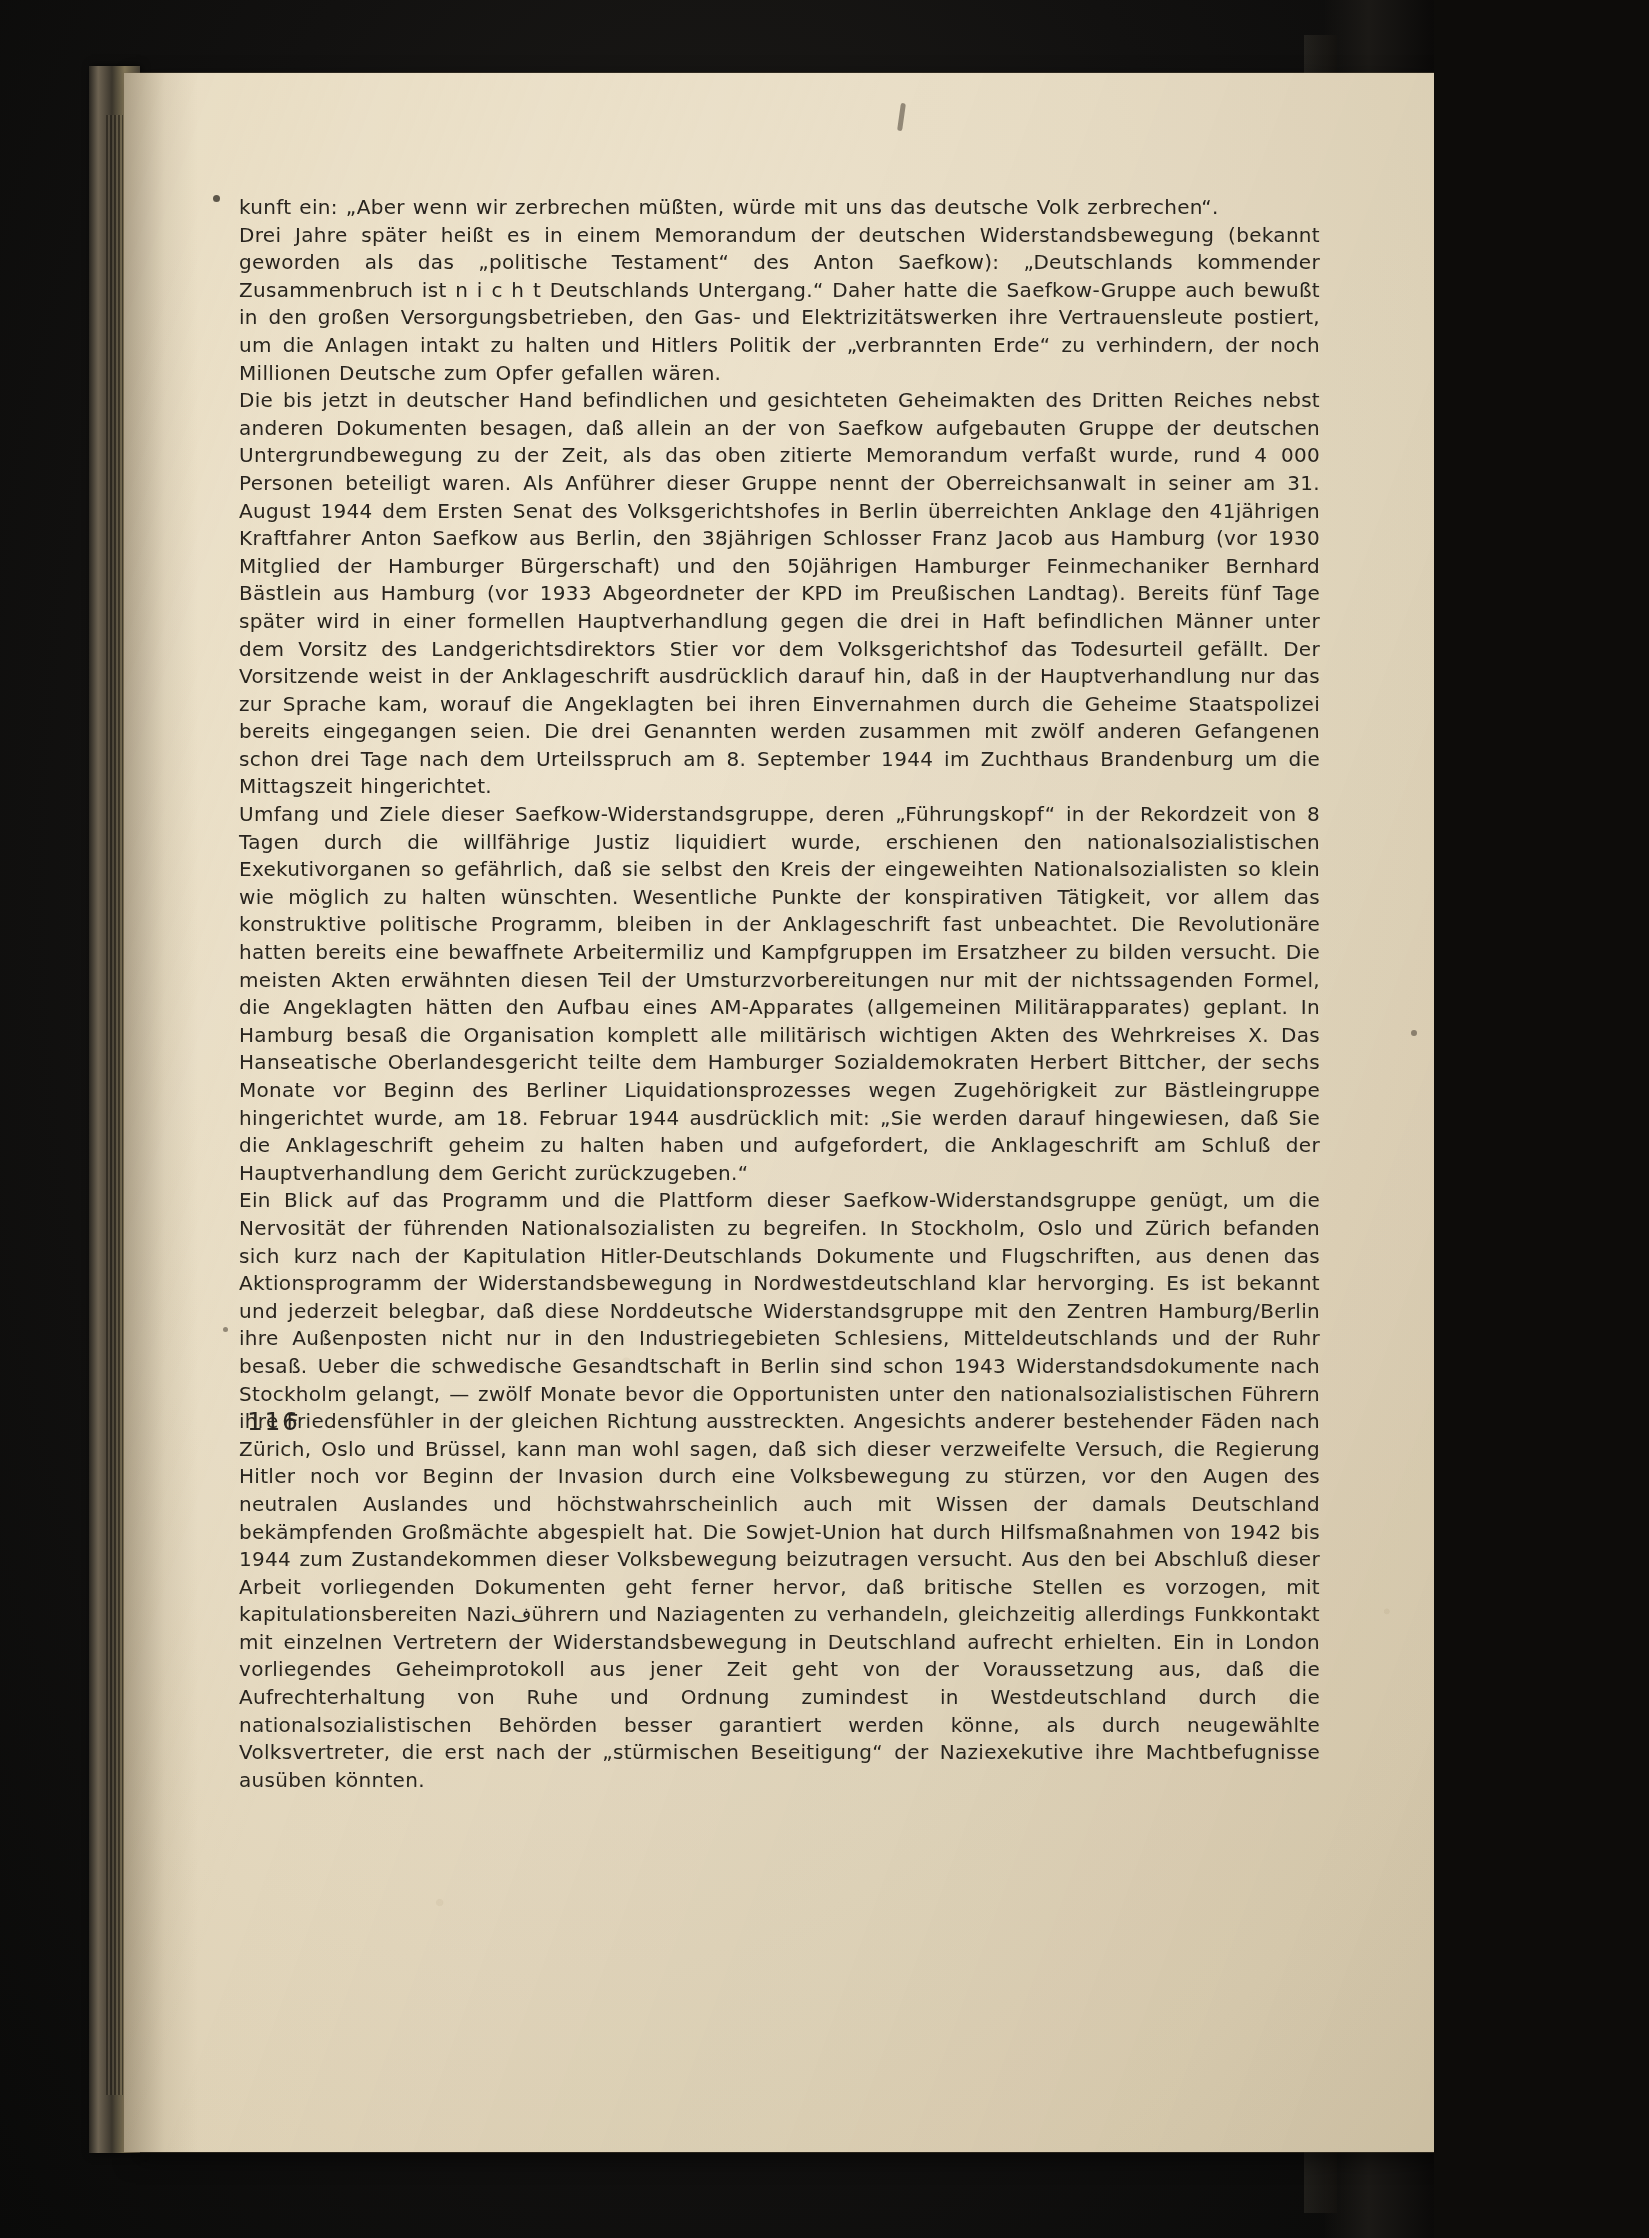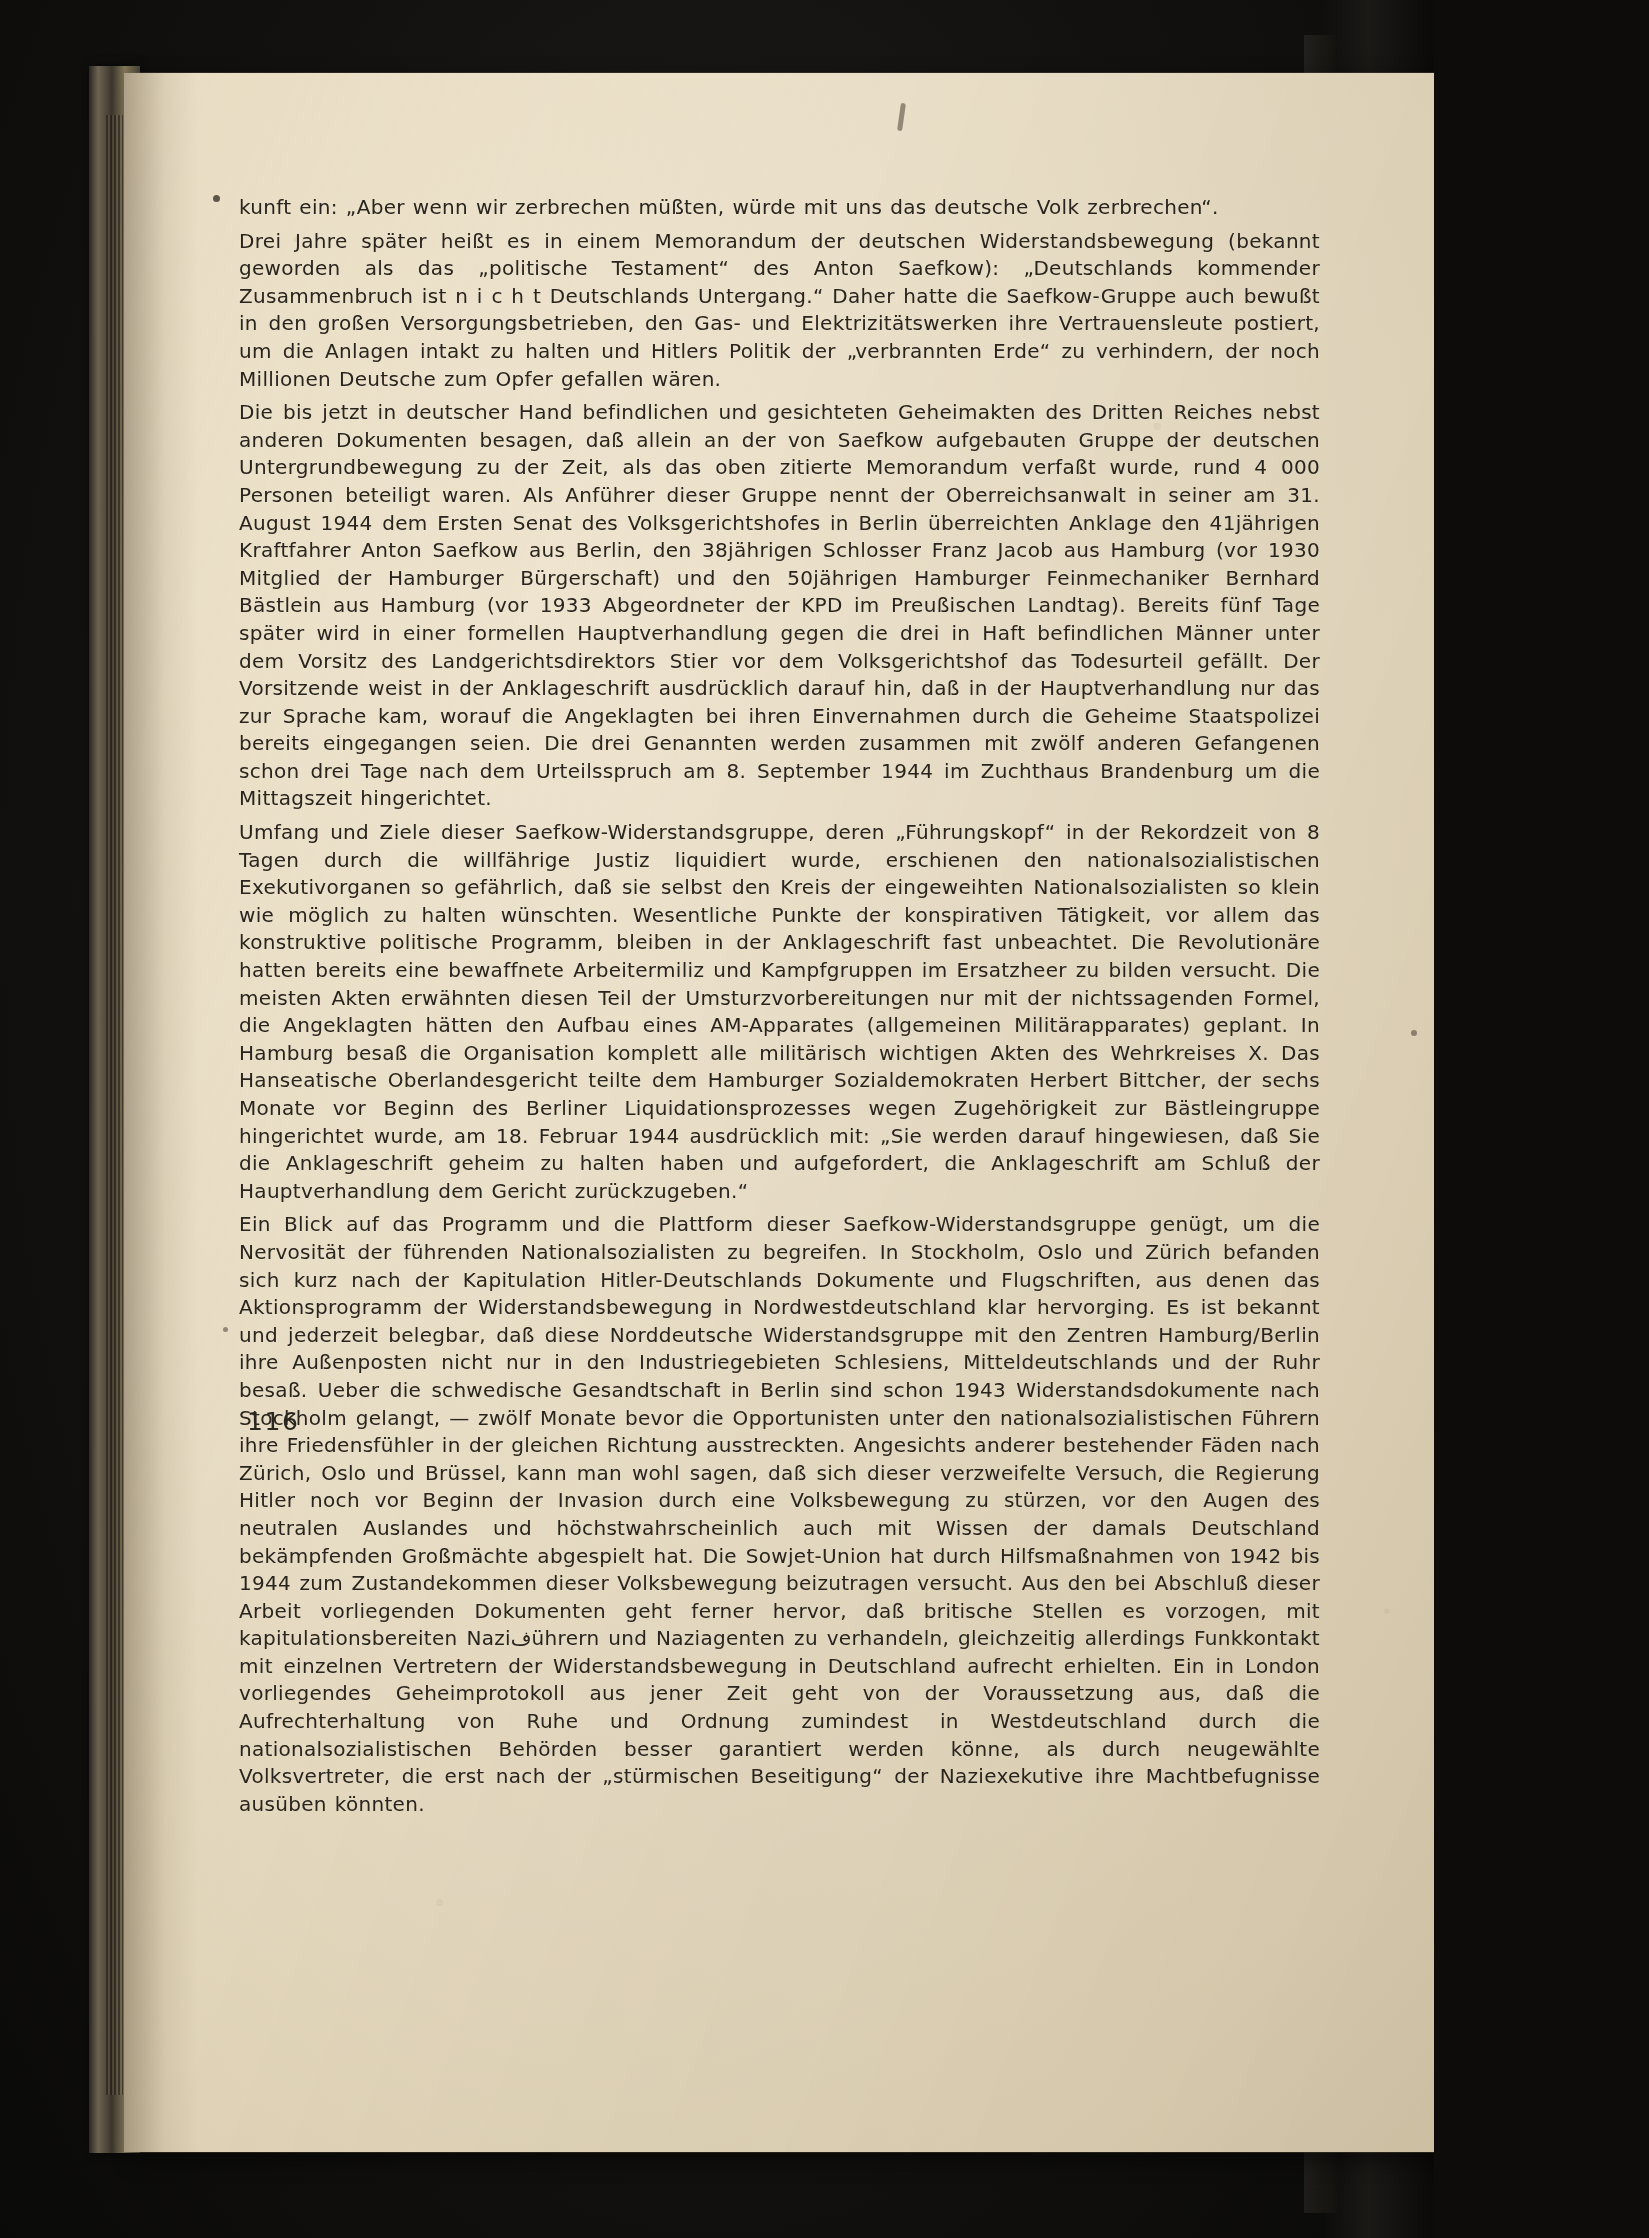--- a/index.html
+++ b/index.html
@@ -136,21 +136,21 @@
     letter-spacing: 0.3px;
     word-spacing: 1.3px;
     filter: contrast(1.02);
   }
   .textblock p {
     margin: 0 0 0 0;
     text-indent: 0;
     hyphens: manual;
   }
   .textblock p + p {
-    margin-top: 6px;
+    margin-top: 0px;
   }
   .folio {
     position: absolute;
     left: 247px;
     top: 1373px;
     font-family: "DejaVu Sans", sans-serif;
     font-size: 25px;
     letter-spacing: 1.6px;
     color: #2a2620;
     margin-top: 34px;

